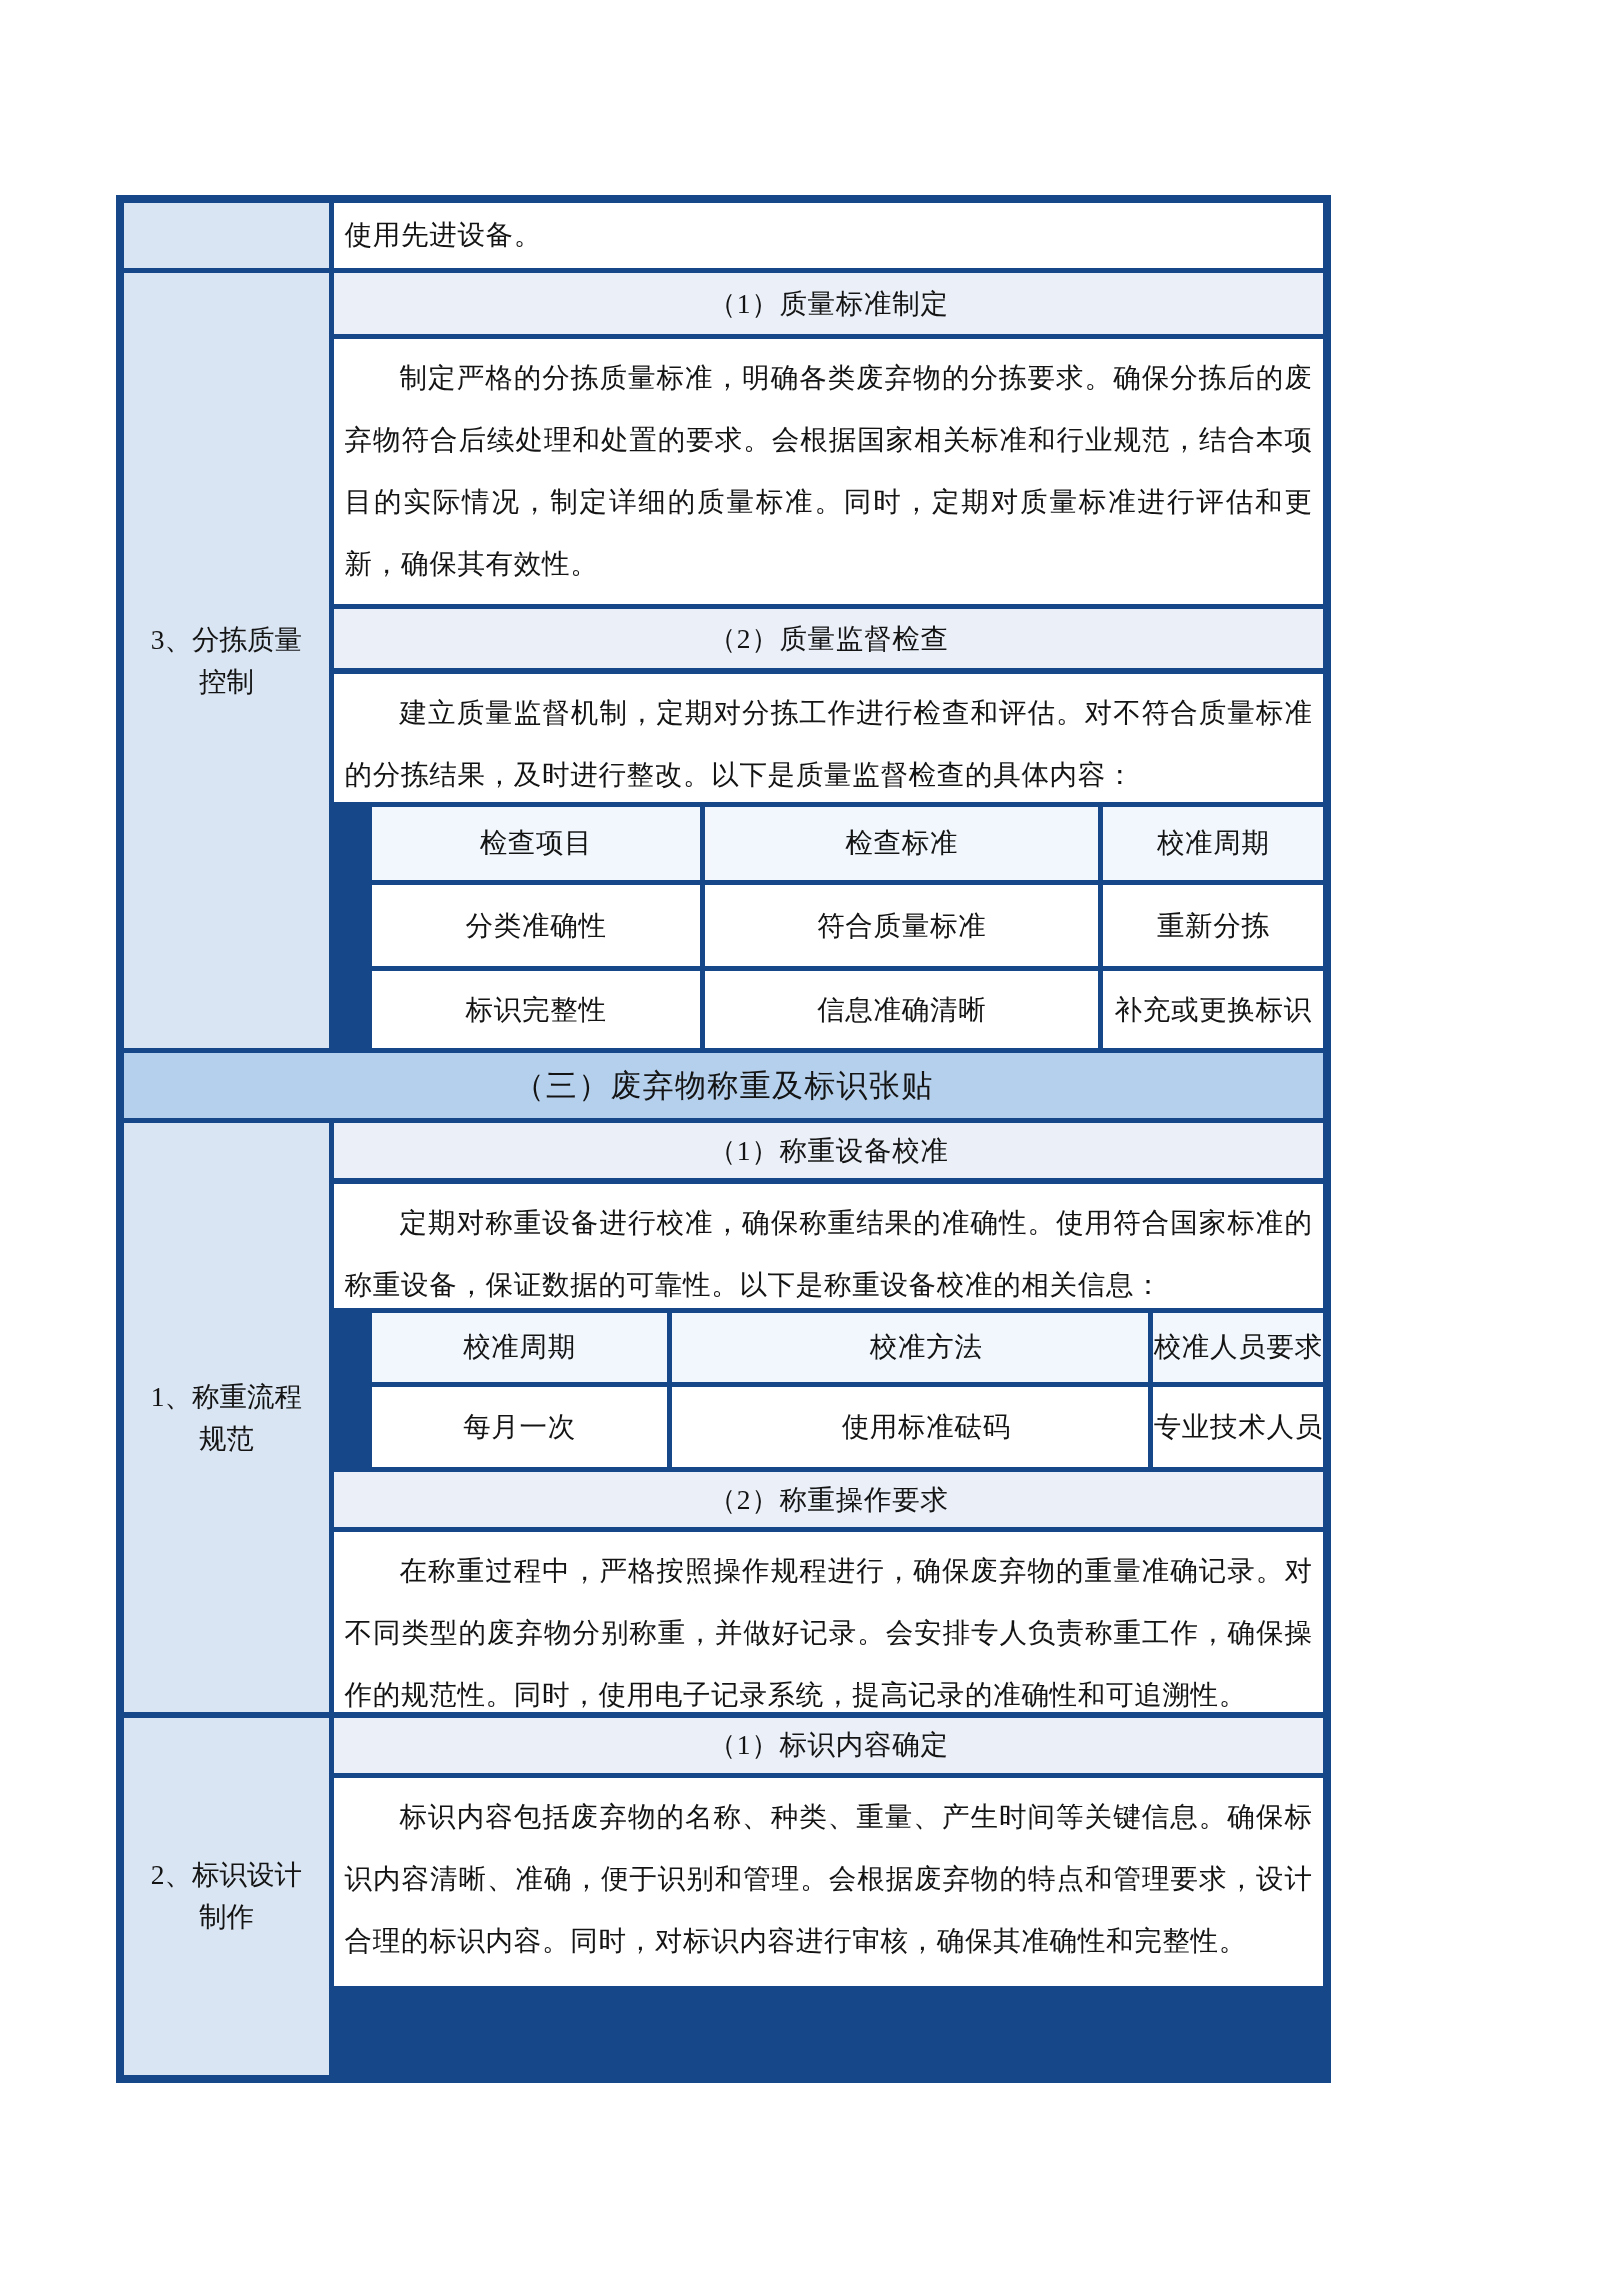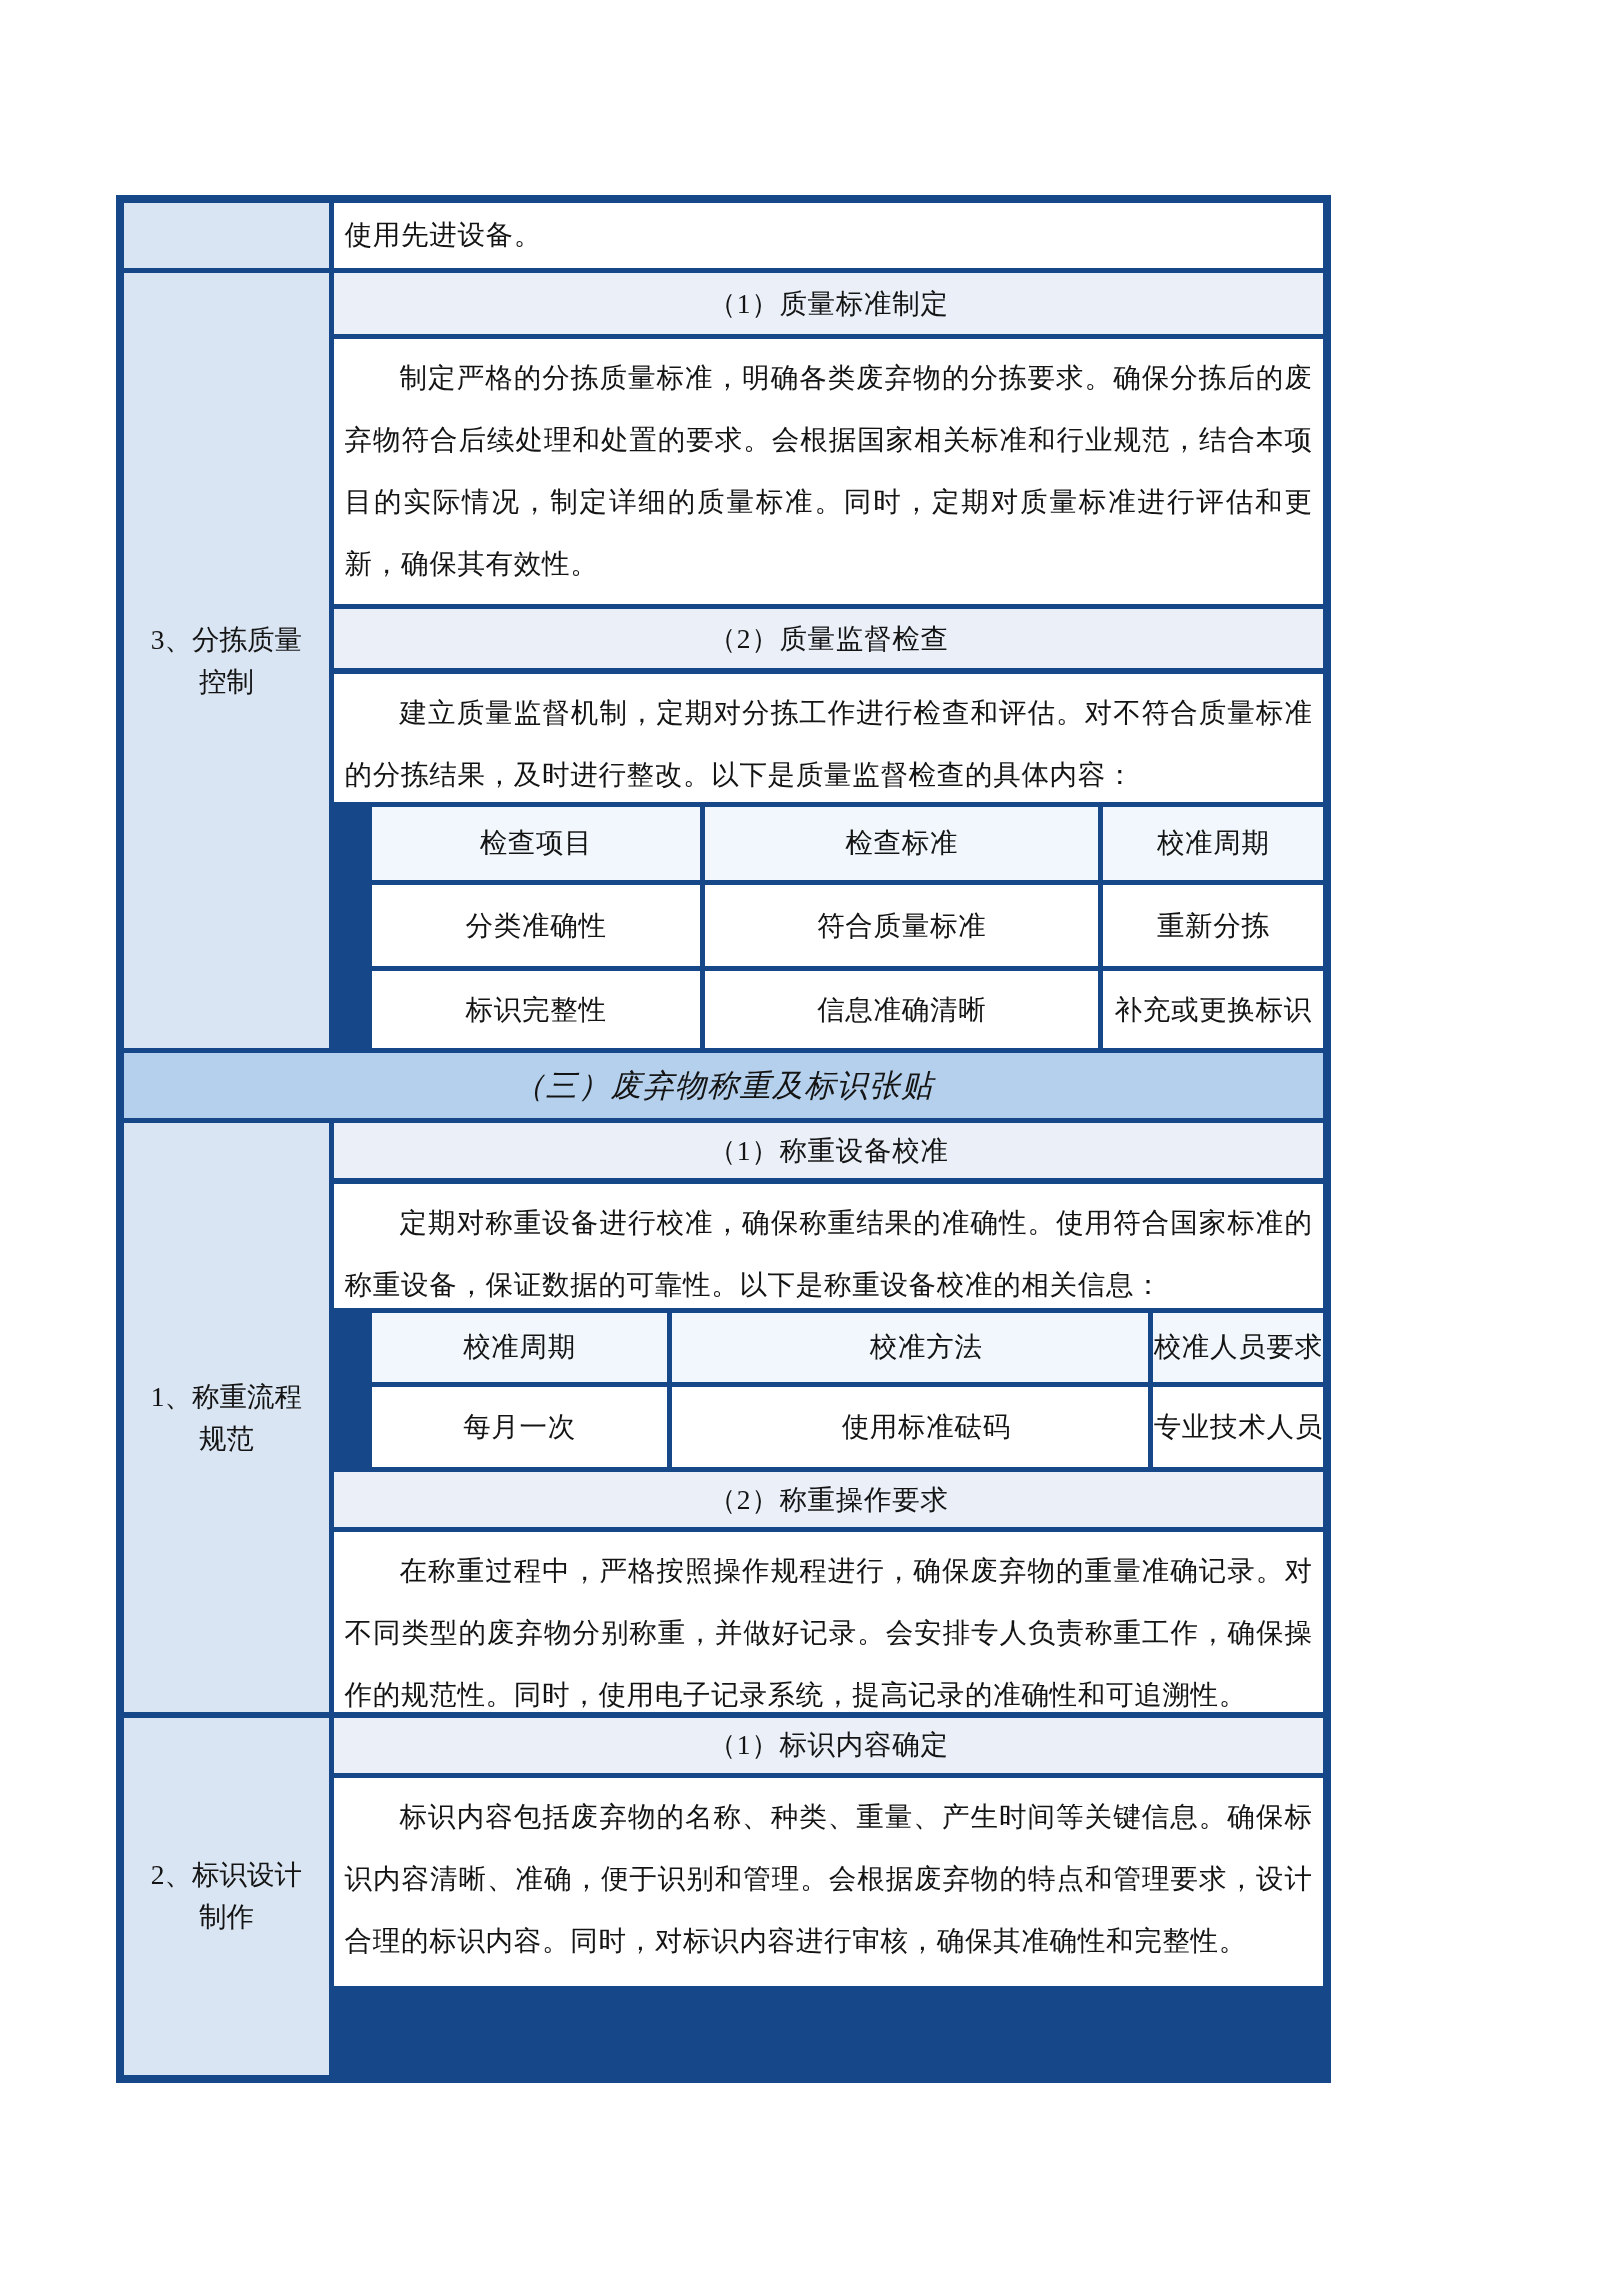--- a/index.html
+++ b/index.html
@@ -30,21 +30,21 @@
   .para-cell{
     background:#ffffff;font-size:27.5px;line-height:62px;
     padding:7.9px 10.5px 0 10.5px;text-align:justify;overflow:hidden;
     letter-spacing:0.7px;box-sizing:border-box;
   }
   .para-cell p{margin:0;text-indent:2em;}
   .para-cell.noindent{line-height:54px;padding-top:5.2px;}
   .para-cell.noindent p{text-indent:0;}
   .banner-cell{
     background:#B5D0ED;display:flex;align-items:center;justify-content:center;
-    font-size:31px;letter-spacing:1.3px;font-style:italic;
+    font-size:31px;letter-spacing:1.3px;
   }
   
   .itable{display:flex;flex-direction:column;gap:5.2px;margin-left:38px;}
   .itrow{display:flex;gap:5.2px;flex:1;}
   .ic{
     display:flex;align-items:center;justify-content:center;
     font-size:27.5px;letter-spacing:0.7px;background:#ffffff;text-align:center;
   }
   .ihead .ic{background:#F1F7FC;}
   

